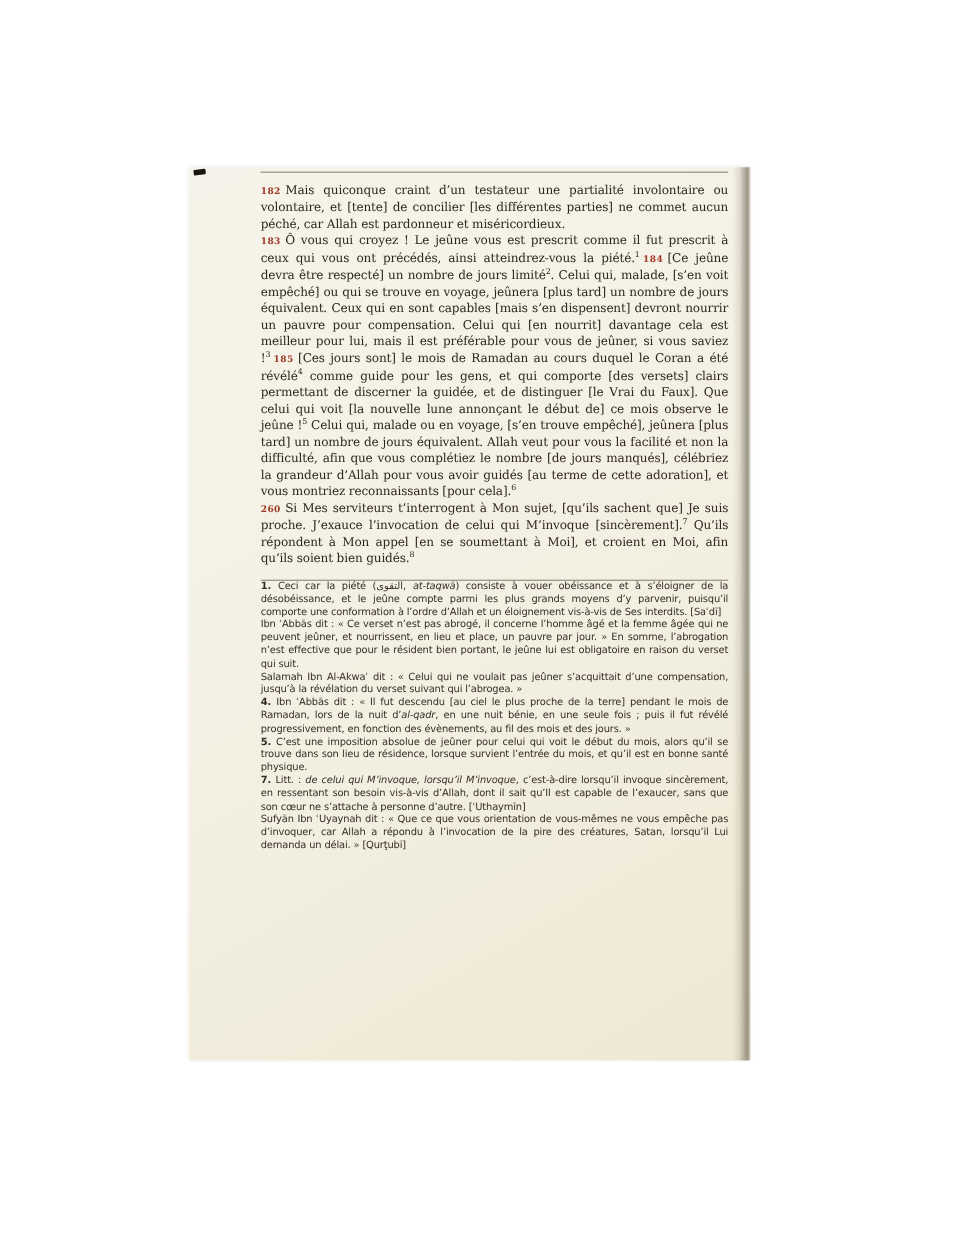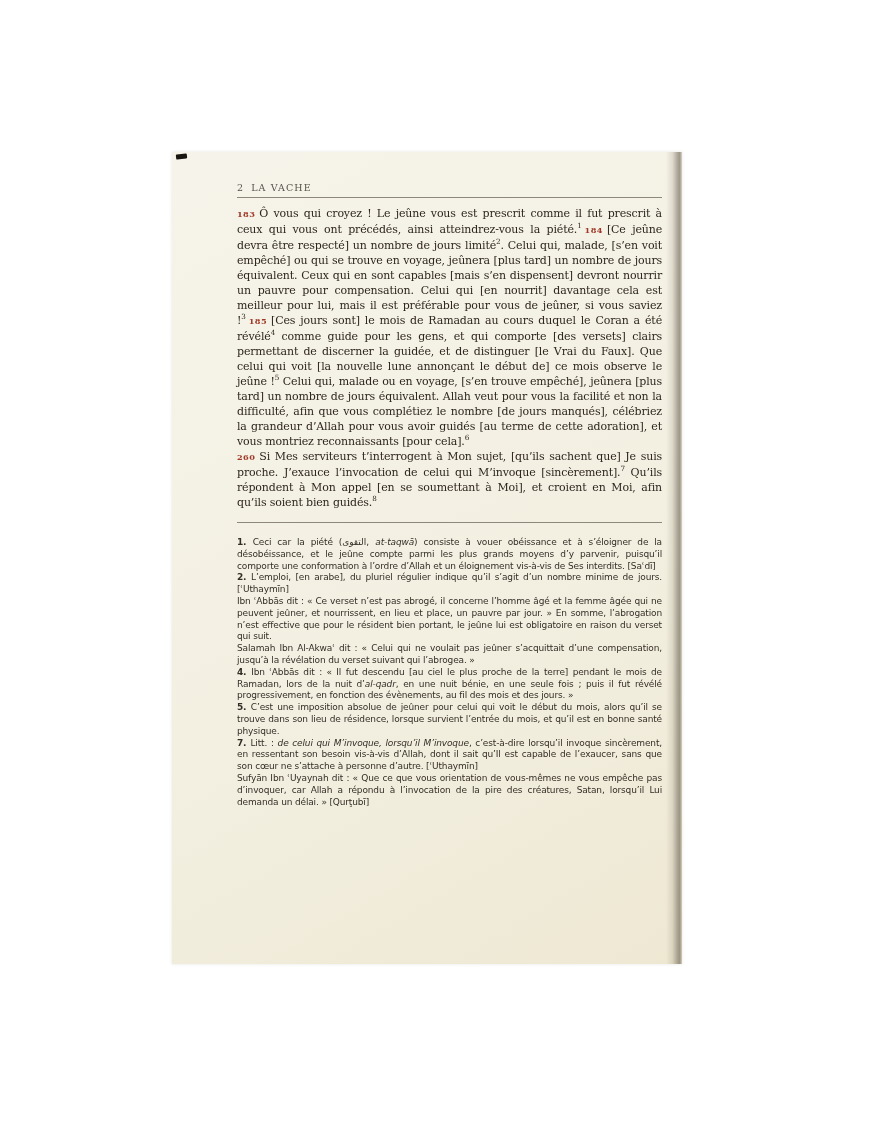--- a/index.html
+++ b/index.html
@@ -85,52 +85,49 @@
   sup.fnref {
     font-size: 7.2px;
     line-height: 0;
     color: #2e261e;
   }
   .footnote-rule {
     border-bottom: 1px solid #8d887b;
     margin-top: 12px;
   }
   .footnotes {
-    margin-top: 14px;
+    margin-top: 0;
     font-family: "DejaVu Sans", sans-serif;
     font-size: 9px;
     line-height: 11.8px;
     letter-spacing: -0.15px;
     color: #352e26;
     text-align: justify;
   }
   .fpara { margin: 0; }
   .fn-num { font-weight: bold; }
   .arabic { font-family: "DejaVu Sans", sans-serif; }
   em { font-style: italic; }
 </style>
 </head>
 <body>
 
 <div class="canvas">
   <div class="book-page">
     <div class="corner-mark"></div>
     <div class="page-inner">
-      <div class="running-header">
-        <span class="chapter-number">2</span><span class="chapter-title">LA VACHE</span>
-      </div>
       <div class="header-rule"></div>
       <div class="verses" id="verses">
+          <p class="vpara"><span class="vnum">182</span>Mais quiconque craint d’un testateur une partialité involontaire ou volontaire, et [tente] de concilier [les différentes parties] ne commet aucun péché, car Allah est pardonneur et miséricordieux.</p>
           <p class="vpara"><span class="vnum">183</span>Ô vous qui croyez ! Le jeûne vous est prescrit comme il fut prescrit à ceux qui vous ont précédés, ainsi atteindrez-vous la piété.<sup class="fnref">1</sup><span class="vnum">184</span>[Ce jeûne devra être respecté] un nombre de jours limité<sup class="fnref">2</sup>. Celui qui, malade, [s’en voit empêché] ou qui se trouve en voyage, jeûnera [plus tard] un nombre de jours équivalent. Ceux qui en sont capables [mais s’en dispensent] devront nourrir un pauvre pour compensation. Celui qui [en nourrit] davantage cela est meilleur pour lui, mais il est préférable pour vous de jeûner, si vous saviez !<sup class="fnref">3</sup><span class="vnum">185</span>[Ces jours sont] le mois de Ramadan au cours duquel le Coran a été révélé<sup class="fnref">4</sup> comme guide pour les gens, et qui comporte [des versets] clairs permettant de discerner la guidée, et de distinguer [le Vrai du Faux]. Que celui qui voit [la nouvelle lune annonçant le début de] ce mois observe le jeûne !<sup class="fnref">5</sup> Celui qui, malade ou en voyage, [s’en trouve empêché], jeûnera [plus tard] un nombre de jours équivalent. Allah veut pour vous la facilité et non la difficulté, afin que vous complétiez le nombre [de jours manqués], célébriez la grandeur d’Allah pour vous avoir guidés [au terme de cette adoration], et vous montriez reconnaissants [pour cela].<sup class="fnref">6</sup></p>
           <p class="vpara"><span class="vnum">260</span>Si Mes serviteurs t’interrogent à Mon sujet, [qu’ils sachent que] Je suis proche. J’exauce l’invocation de celui qui M’invoque [sincèrement].<sup class="fnref">7</sup> Qu’ils répondent à Mon appel [en se soumettant à Moi], et croient en Moi, afin qu’ils soient bien guidés.<sup class="fnref">8</sup></p>
         </div>
       <div class="footnote-rule"></div>
       <div class="footnotes" id="footnotes">
           <p class="fpara"><span class="fn-num">1. </span>Ceci car la piété (<span class="arabic">التقوى</span>, <em>at-taqwā</em>) consiste à vouer obéissance et à s’éloigner de la désobéissance, et le jeûne compte parmi les plus grands moyens d’y parvenir, puisqu’il comporte une conformation à l’ordre d’Allah et un éloignement vis-à-vis de Ses interdits. [Saʿdī]</p>
-          <p class="fpara"><span class="fn-num">2. </span>L’emploi, [en arabe], du pluriel régulier indique qu’il s’agit d’un nombre minime de jours. [ʿUthaymīn]</p>
           <p class="fpara">Ibn ʿAbbās dit : « Ce verset n’est pas abrogé, il concerne l’homme âgé et la femme âgée qui ne peuvent jeûner, et nourrissent, en lieu et place, un pauvre par jour. » En somme, l’abrogation n’est effective que pour le résident bien portant, le jeûne lui est obligatoire en raison du verset qui suit.</p>
           <p class="fpara">Salamah Ibn Al-Akwaʿ dit : « Celui qui ne voulait pas jeûner s’acquittait d’une compensation, jusqu’à la révélation du verset suivant qui l’abrogea. »</p>
           <p class="fpara"><span class="fn-num">4. </span>Ibn ʿAbbās dit : « Il fut descendu [au ciel le plus proche de la terre] pendant le mois de Ramadan, lors de la nuit d’<em>al-qadr</em>, en une nuit bénie, en une seule fois ; puis il fut révélé progressivement, en fonction des évènements, au fil des mois et des jours. »</p>
           <p class="fpara"><span class="fn-num">5. </span>C’est une imposition absolue de jeûner pour celui qui voit le début du mois, alors qu’il se trouve dans son lieu de résidence, lorsque survient l’entrée du mois, et qu’il est en bonne santé physique.</p>
           <p class="fpara"><span class="fn-num">7. </span>Litt. : <em>de celui qui M’invoque, lorsqu’il M’invoque</em>, c’est-à-dire lorsqu’il invoque sincèrement, en ressentant son besoin vis-à-vis d’Allah, dont il sait qu’Il est capable de l’exaucer, sans que son cœur ne s’attache à personne d’autre. [ʿUthaymīn]</p>
           <p class="fpara">Sufyān Ibn ʿUyaynah dit : « Que ce que vous orientation de vous-mêmes ne vous empêche pas d’invoquer, car Allah a répondu à l’invocation de la pire des créatures, Satan, lorsqu’il Lui demanda un délai. » [Qurţubī]</p>
         </div>
     </div>
     <div class="edge-shadow"></div>
   </div>

